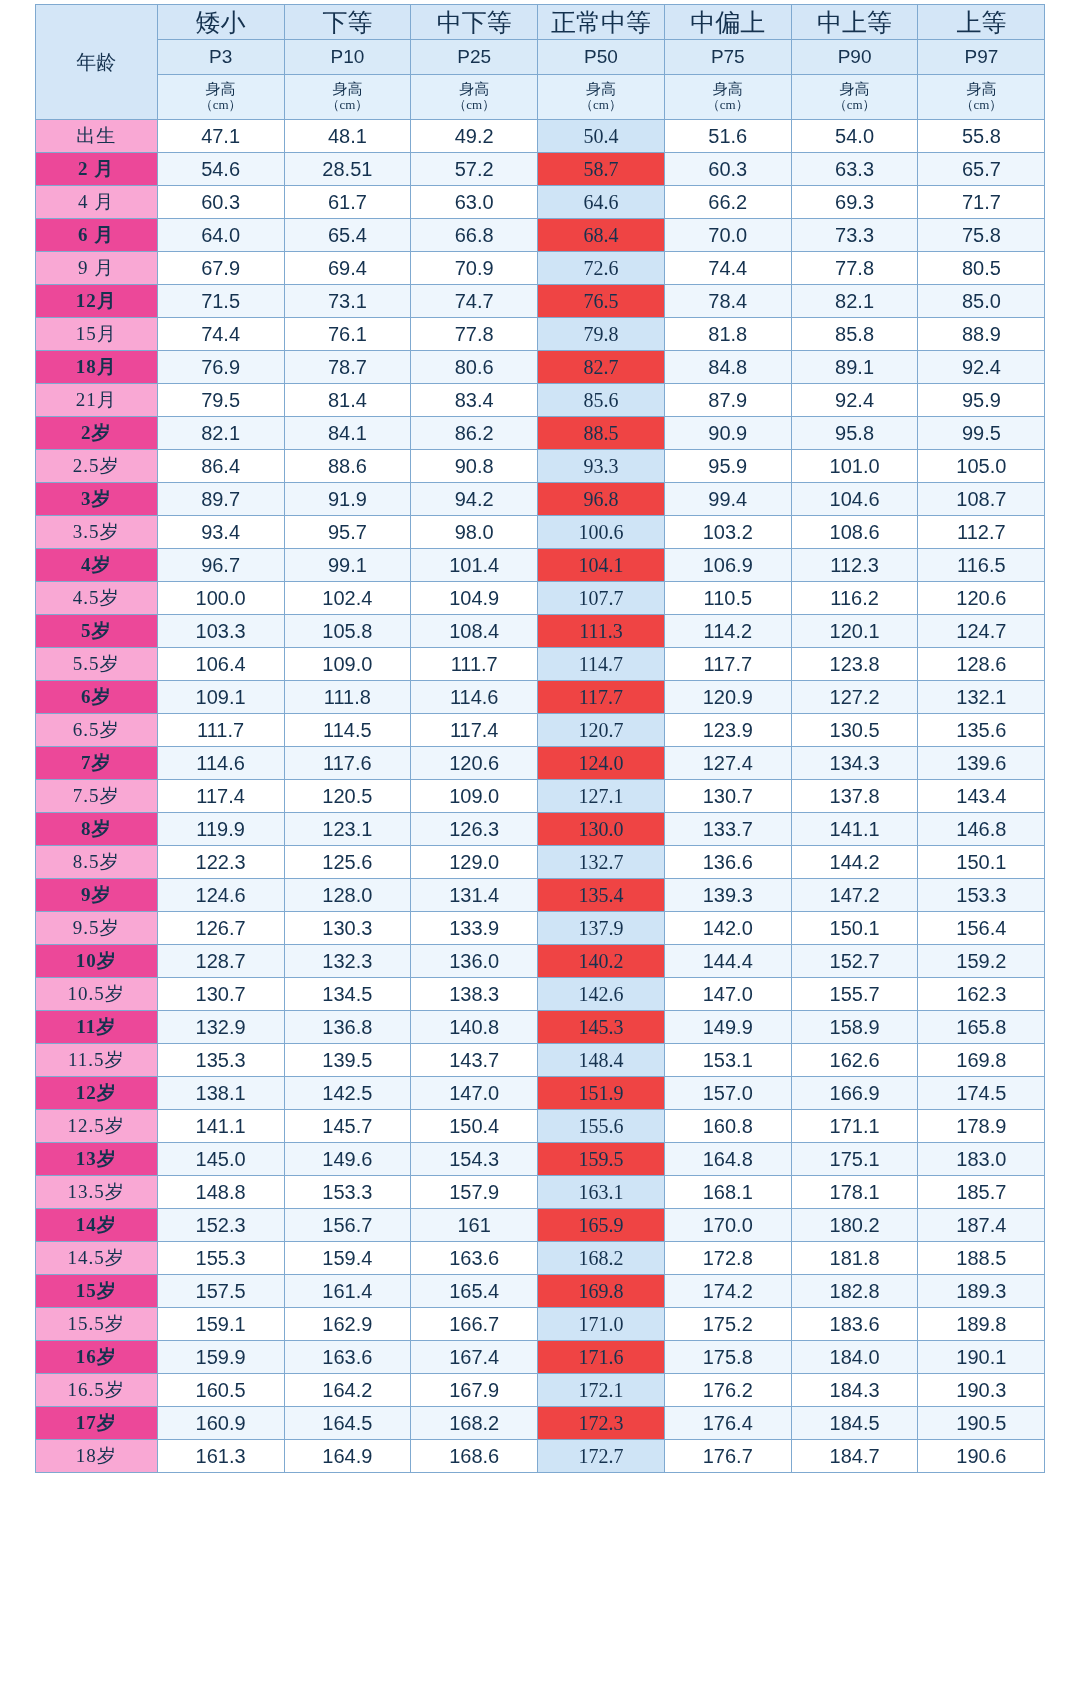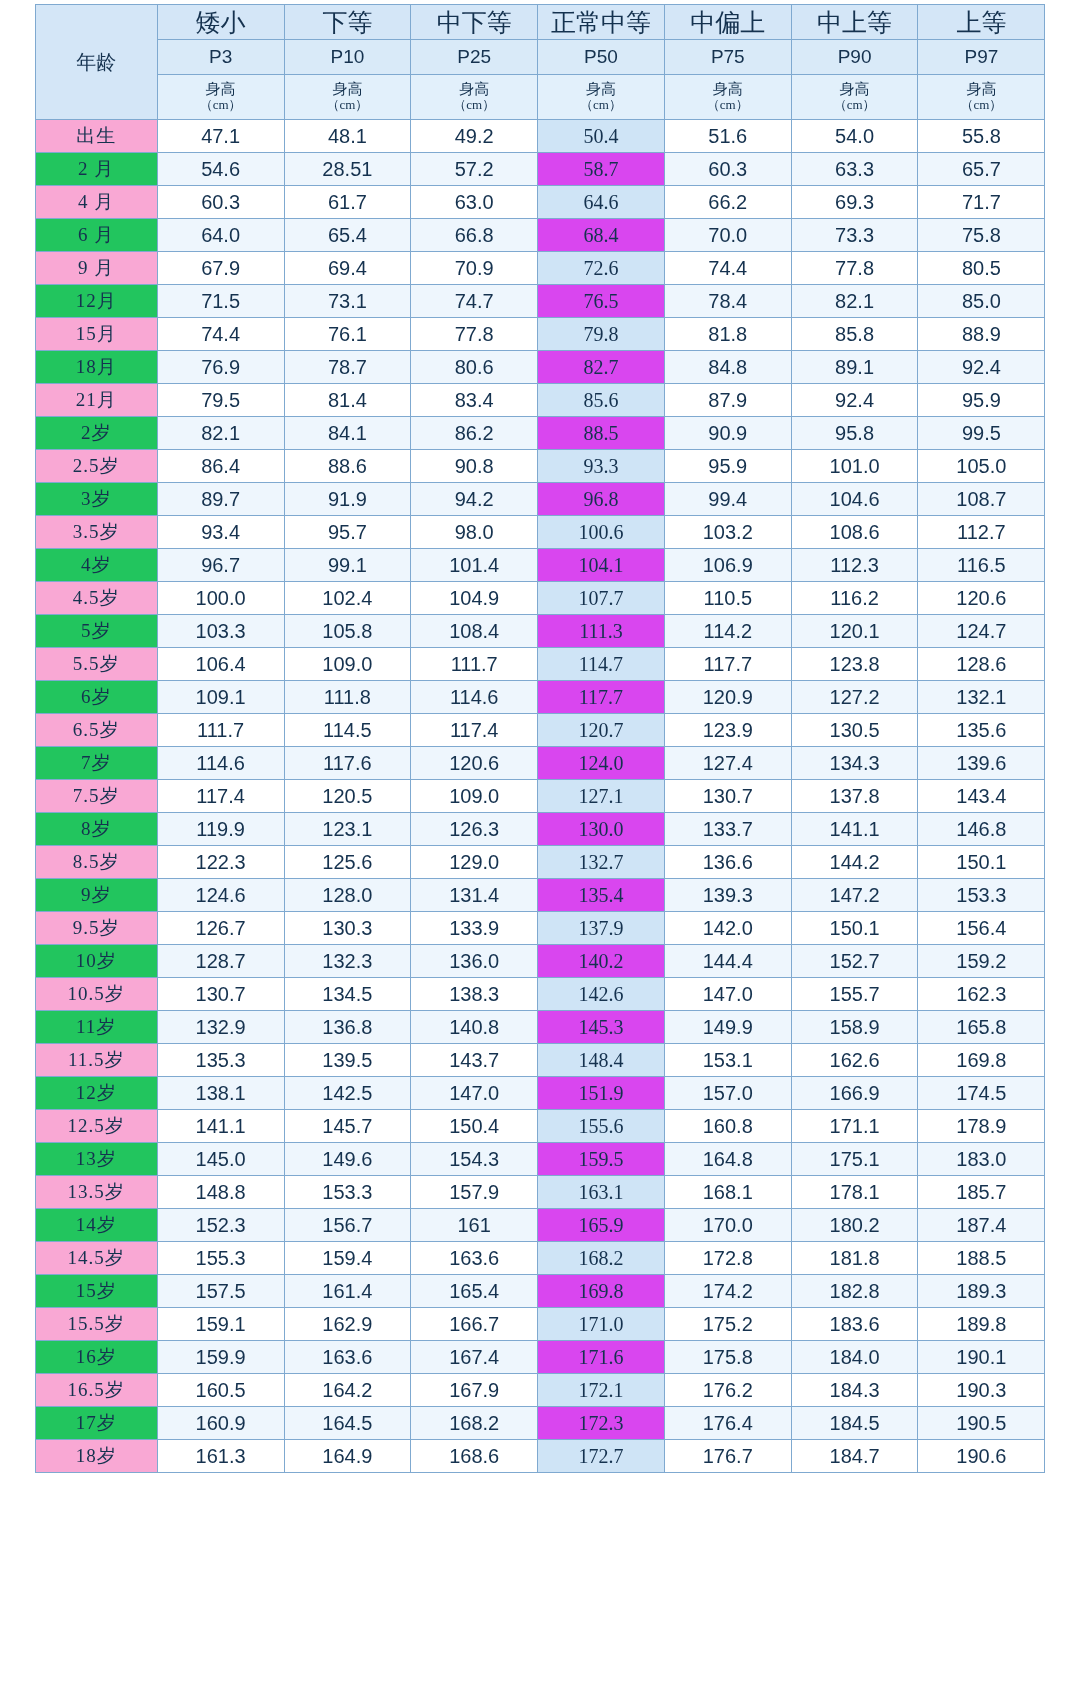--- a/index.html
+++ b/index.html
@@ -100,22 +100,22 @@
   }
   td.age {
     font-family: "Liberation Serif", serif;
     font-size: 19px;
     background: #f9a8d4;
     letter-spacing: 1px;
   }
   td.val { background: #ffffff; }
   td.val.alt { background: #eef6fd; }
   td.p50 { background: #cfe4f6; font-family: Liberation Serif, serif; }
-  td.p50.alt { background: #d946ef; margin-top: 45px; }
-  tr.alt td.age { background: #22c55e; }
+  td.p50.alt { background: #ef4444; margin-top: 45px; }
+  tr.alt td.age { background: #ec4899; font-weight: bold; }
 </style>
 </head>
 <body>
 
 <div class="page">
 
 
   <table class="chart">
     <colgroup>
       <col class="col-age">

